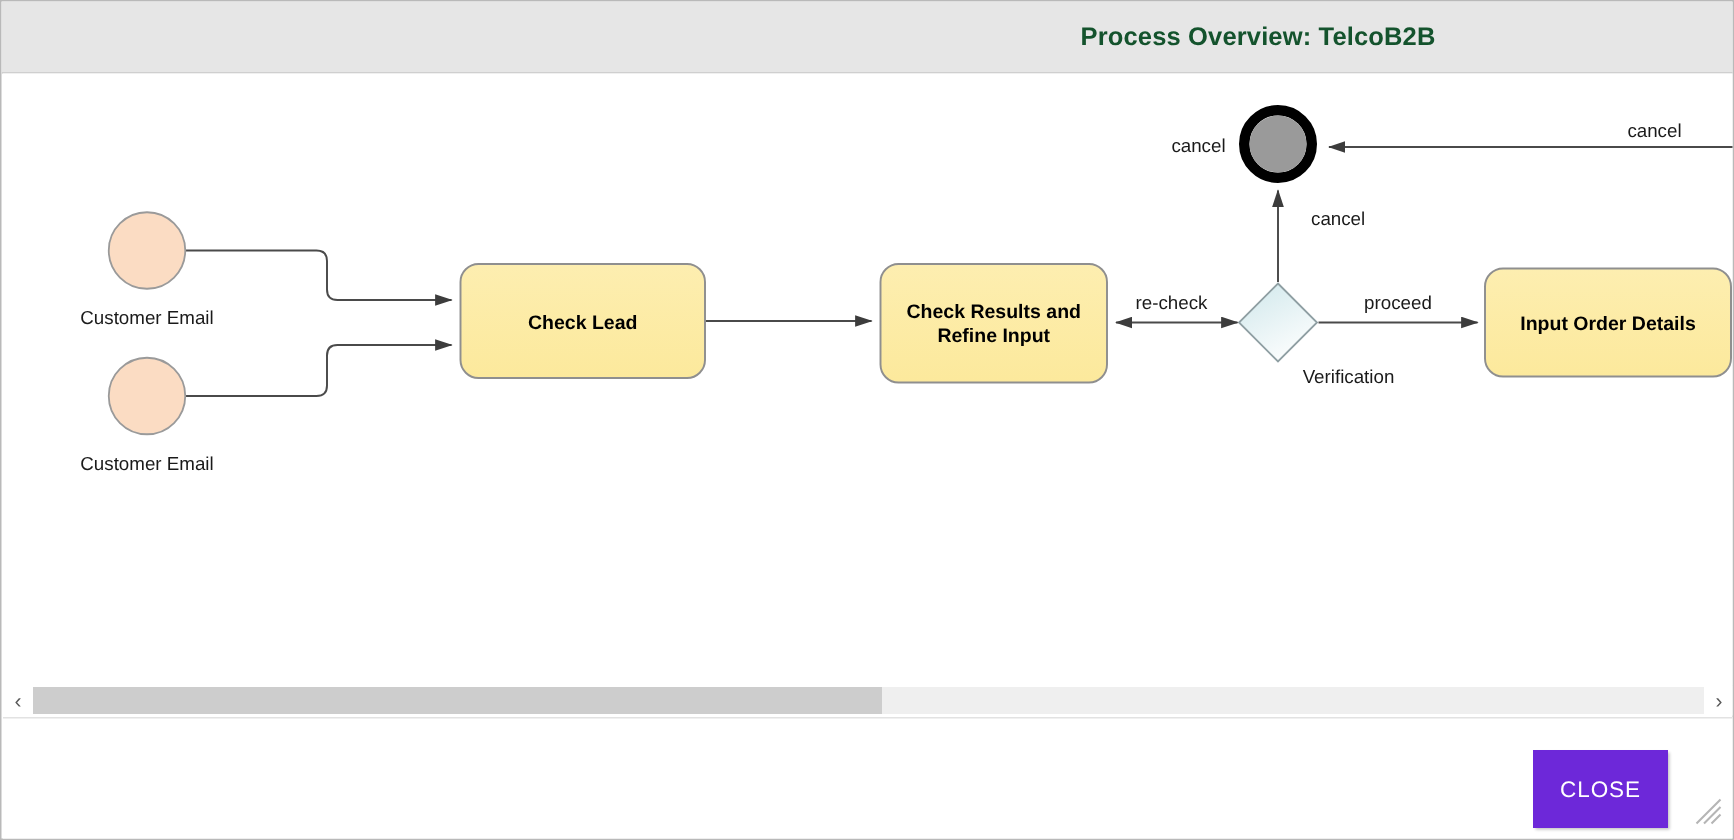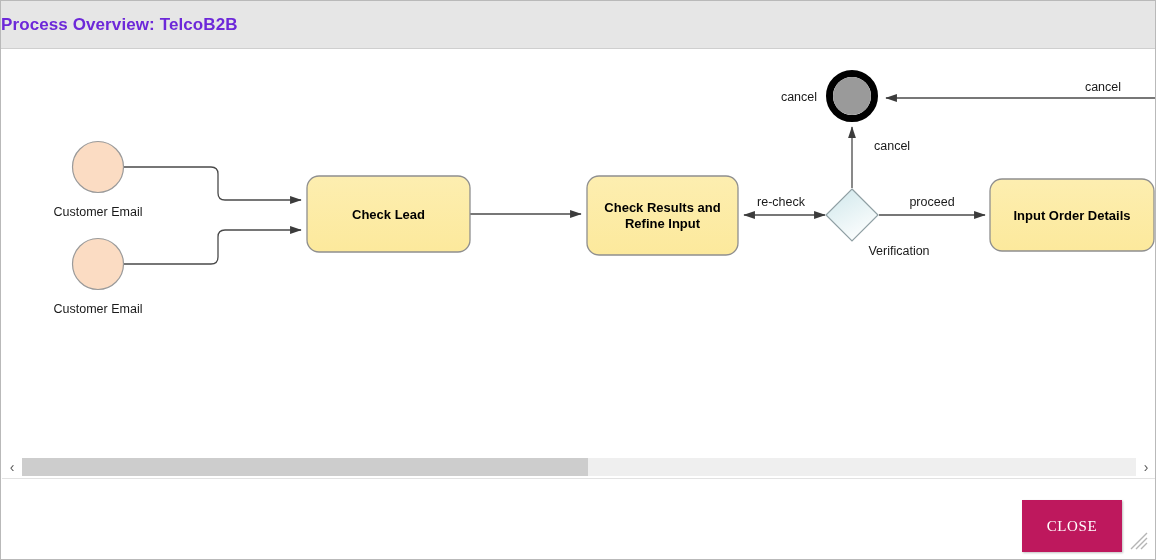--- a/index.html
+++ b/index.html
@@ -28,24 +28,24 @@
     background: #e6e6e6;
     border-bottom: 1px solid #cfcfcf;
     box-sizing: border-box;
   }
   #title-text {
     position: absolute;
     left: 0; top: 0;
     width: 956px;
     height: 48px;
     line-height: 48px;
-    text-align: left;
+    text-align: right;
     font-size: 17px;
     font-weight: bold;
-    color: #6d28d9;
+    color: #14532d;
     letter-spacing: 0.1px;
   }
   
   #canvas-wrap {
     position: absolute;
     left: 1px; top: 48px;
     width: 1154px;
     height: 408px;
     background: #ffffff;
     overflow: hidden;
@@ -114,26 +114,26 @@
     left: 1px; top: 477px;
     width: 1154px;
     height: 82px;
     background: #ffffff;
     border-top: 1px solid #e2e2e2;
   }
   #close-button {
     position: absolute;
     left: 1020px;
     top: 21px;
-    width: 100px;
+    width: 90px;
     height: 52px;
-    background: #be185d;
+    background: #6d28d9;
     border: none;
     color: #ffffff;
-    font-family: Liberation Serif, serif;
+    font-family: Liberation Sans, sans-serif;
     font-size: 15px;
     letter-spacing: 0.6px;
     cursor: pointer;
     box-shadow: 1px 1px 2px rgba(0,0,0,0.25);
   }
   #resize-grip {
     position: absolute;
     left: 1128px;
     top: 53px;
     width: 18px;

